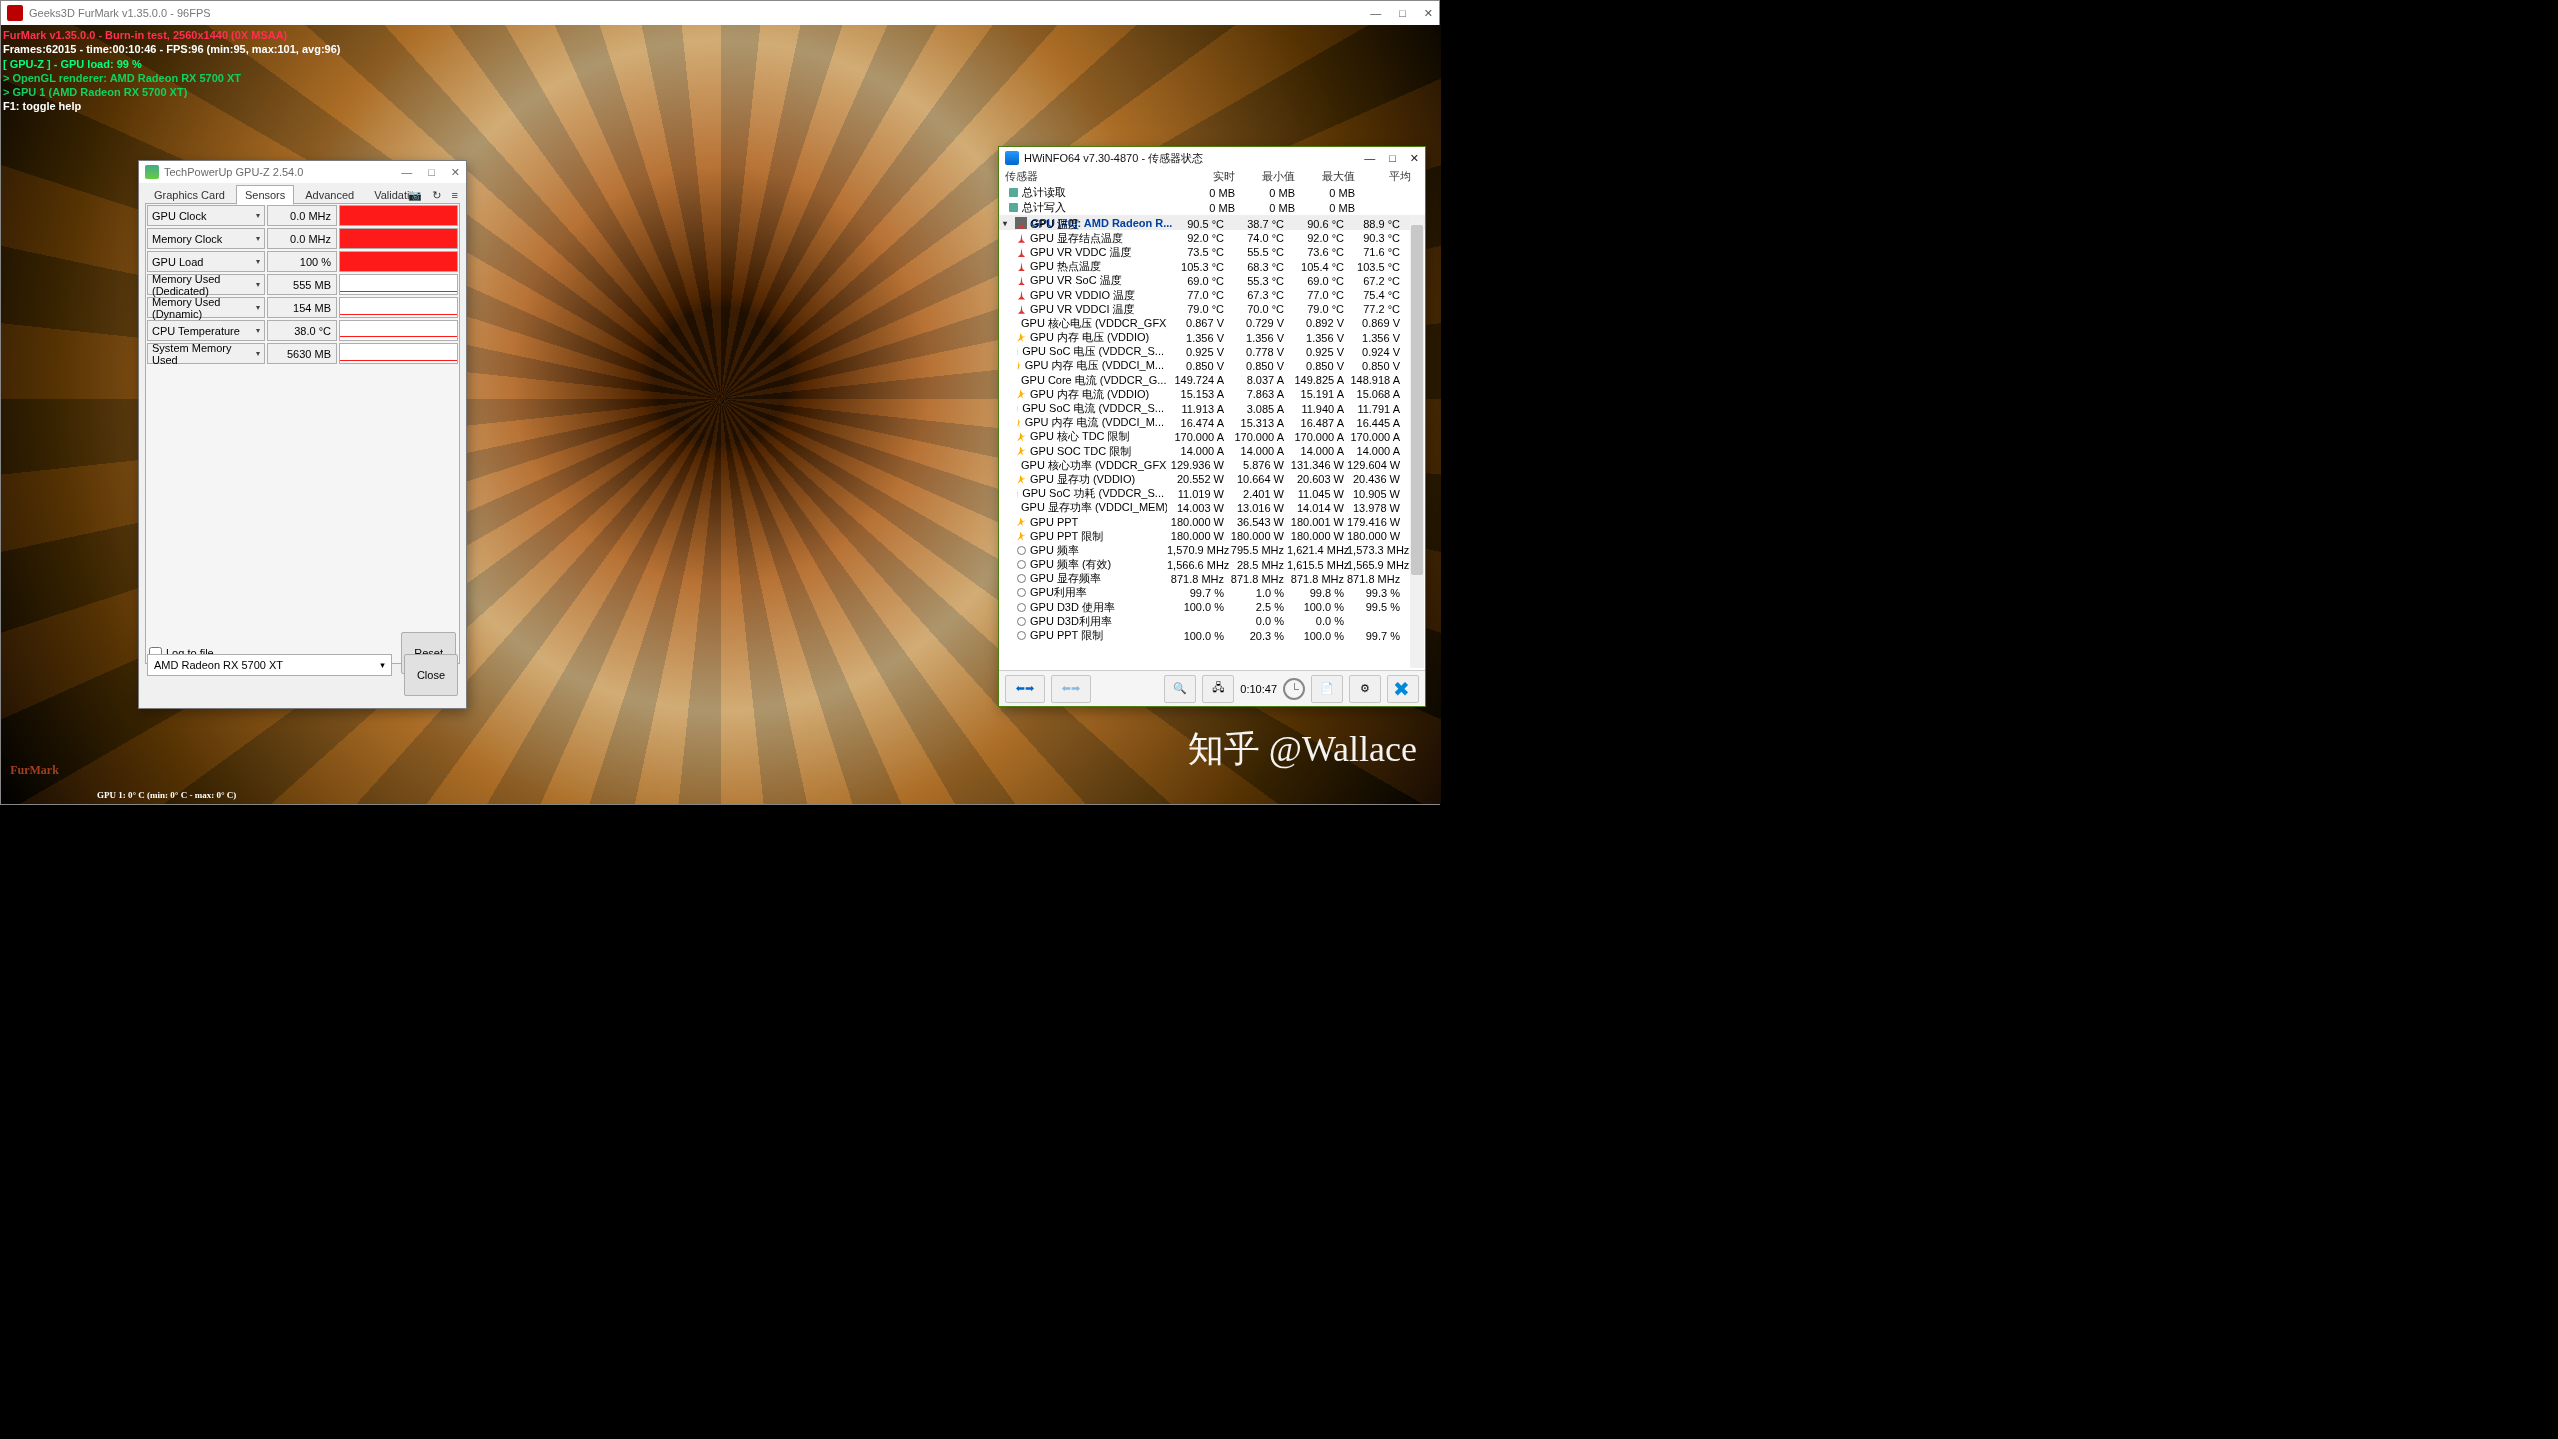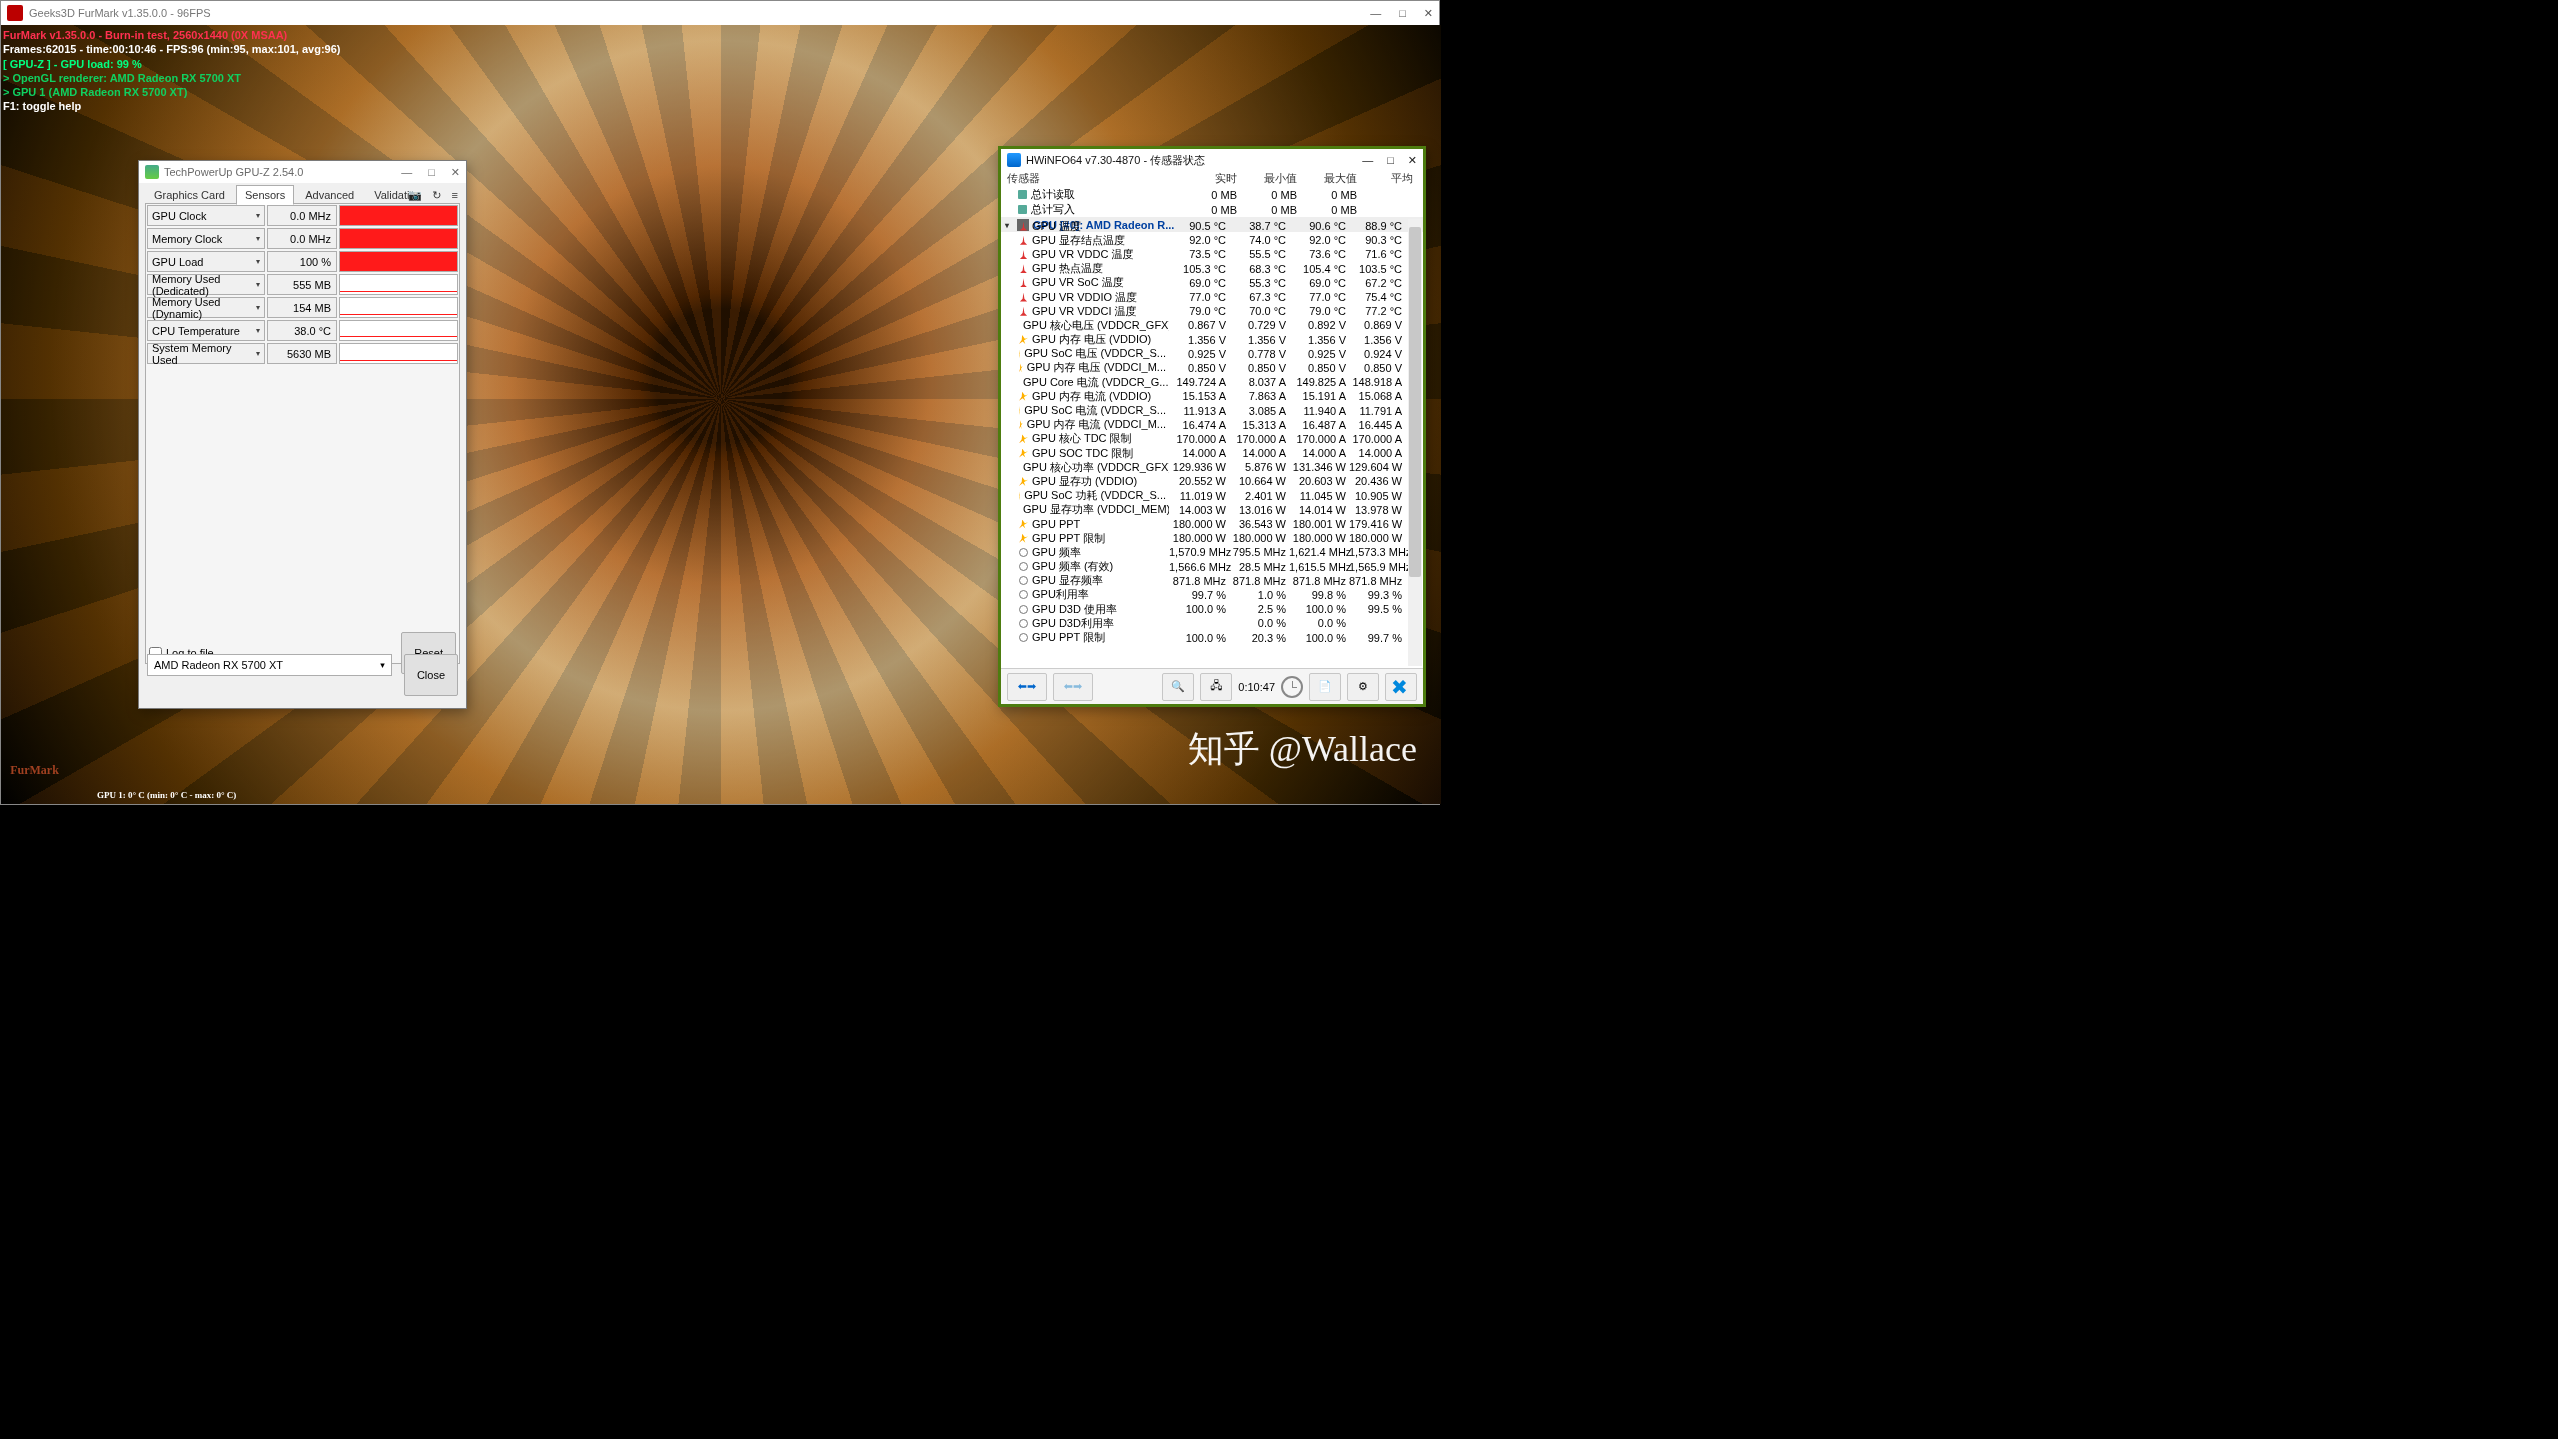--- a/index.html
+++ b/index.html
@@ -39,30 +39,30 @@
 .bar-red{position:absolute;left:0;top:0;bottom:0;background:#ff1a1a}
 .bar-line{position:absolute;left:0;right:0;bottom:2px;border-top:1px solid #ff1a1a}
 .gpuz-foot{position:absolute;bottom:34px;left:10px;right:10px;display:flex;align-items:center;justify-content:space-between}
 .gpuz-foot label{display:flex;align-items:center;gap:4px}
 .btn{background:#e1e1e1;border:1px solid #adadad;padding:14px 12px;border-radius:2px;cursor:pointer}
 .gpuz-bot{position:absolute;bottom:12px;left:8px;right:8px;display:flex;gap:12px}
 .combo{flex:1;border:1px solid #adadad;background:#fff;height:22px;display:flex;align-items:center;padding:0 6px;justify-content:space-between}
 .combo::after{content:"▾";font-size:9px}
 
 
-.hwi{position:absolute;top:146px;left:998px;width:428px;height:561px;background:#fff;border:3px solid #4d7c0f;box-shadow:2px 4px 12px rgba(0,0,0,.35)}
+.hwi{position:absolute;top:146px;left:998px;width:428px;height:561px;background:#fff;border:1px solid #4d7c0f;box-shadow:2px 4px 12px rgba(0,0,0,.35)}
 .hwi-title{height:22px;display:flex;align-items:center;padding:0 6px;background:#fff;color:#111}
 .hwi-title .icon{width:14px;height:14px;margin-right:5px;background:linear-gradient(#29f,#06c);border-radius:2px}
 .hwi-title .btns{margin-left:auto;display:flex;gap:14px;color:#222;font-family:'Segoe UI Symbol'}
 .hwi-title .btns span{cursor:pointer}
 .hwi-head{display:grid;grid-template-columns:180px 60px 60px 60px 56px;height:16px;color:#333;padding-right:10px}
 .hwi-head div:first-child{padding-left:6px}
 .hwi-head div{text-align:right;padding-right:4px}
 .hwi-sum{display:grid;grid-template-columns:180px 60px 60px 60px 56px;height:15px;align-items:center;padding-right:10px}
-.hwi-sum .nm{display:flex;align-items:center;gap:4px;padding-left:17px}
+.hwi-sum .nm{display:flex;align-items:center;gap:4px;padding-left:10px}
 .hwi-sum div{text-align:right;padding-right:4px}
 .hwi-group{display:flex;align-items:center;gap:4px;padding:2px 4px 1px 4px;color:#0040a0;font-weight:bold;background:#eee}
 .hwi-group::before{content:"▾";font-size:8px;color:#333;margin-right:4px}
 .hwi-list{position:absolute;top:70px;left:0;right:0;bottom:38px;overflow:hidden}
 .hwi-row{display:grid;grid-template-columns:168px 60px 60px 60px 56px;height:14.2px;align-items:center;padding-right:14px;font-size:10.5px}
 .hwi-row .nm{display:flex;align-items:center;gap:4px;padding-left:18px;white-space:nowrap;overflow:hidden}
 .hwi-row div{text-align:right;padding-right:3px;white-space:nowrap}
 .ico-t{width:9px;height:9px;background:#d33;clip-path:polygon(50% 0,60% 70%,90% 100%,10% 100%,40% 70%);display:inline-block}
 .ico-v{width:9px;height:9px;background:linear-gradient(90deg,#f90,#fc0);display:inline-block;clip-path:polygon(35% 0,65% 40%,100% 30%,55% 60%,70% 100%,40% 70%,0 100%,30% 55%)}
 .ico-c{width:9px;height:9px;border:1.5px solid #777;border-radius:50%;display:inline-block;box-sizing:border-box}

